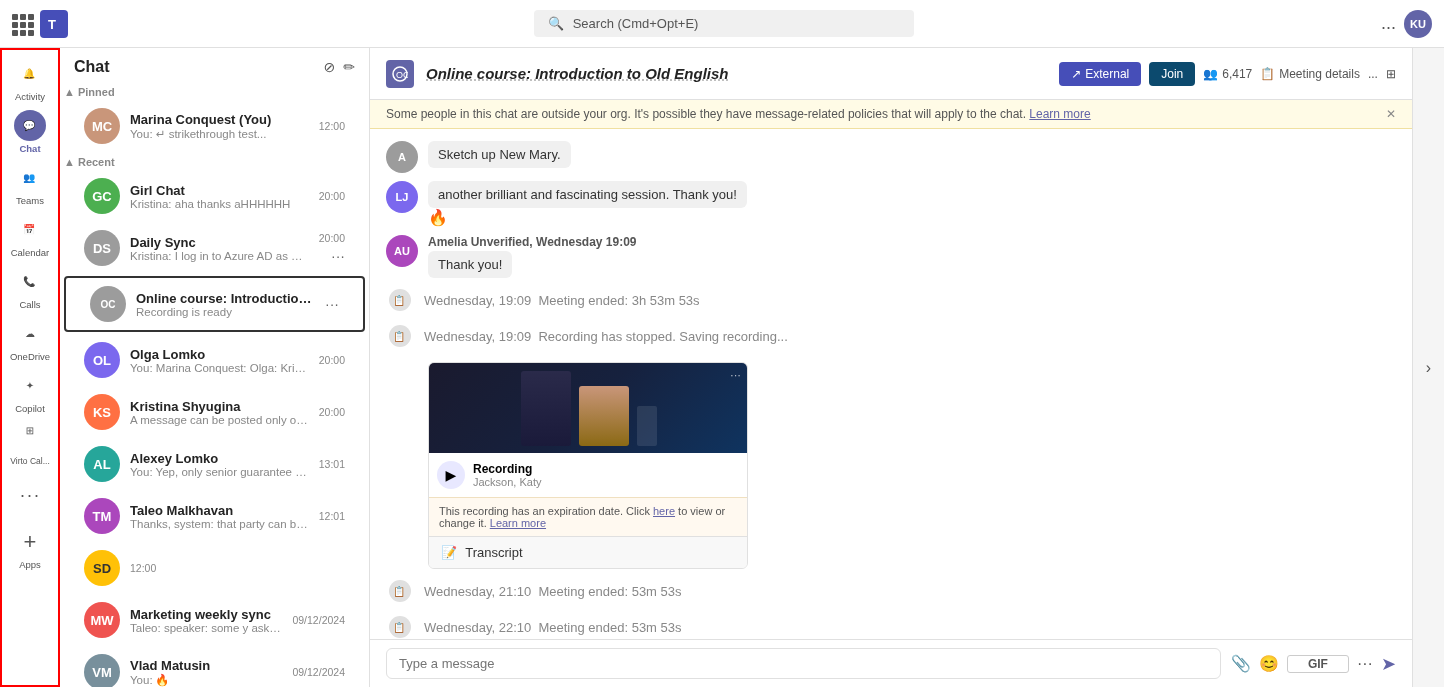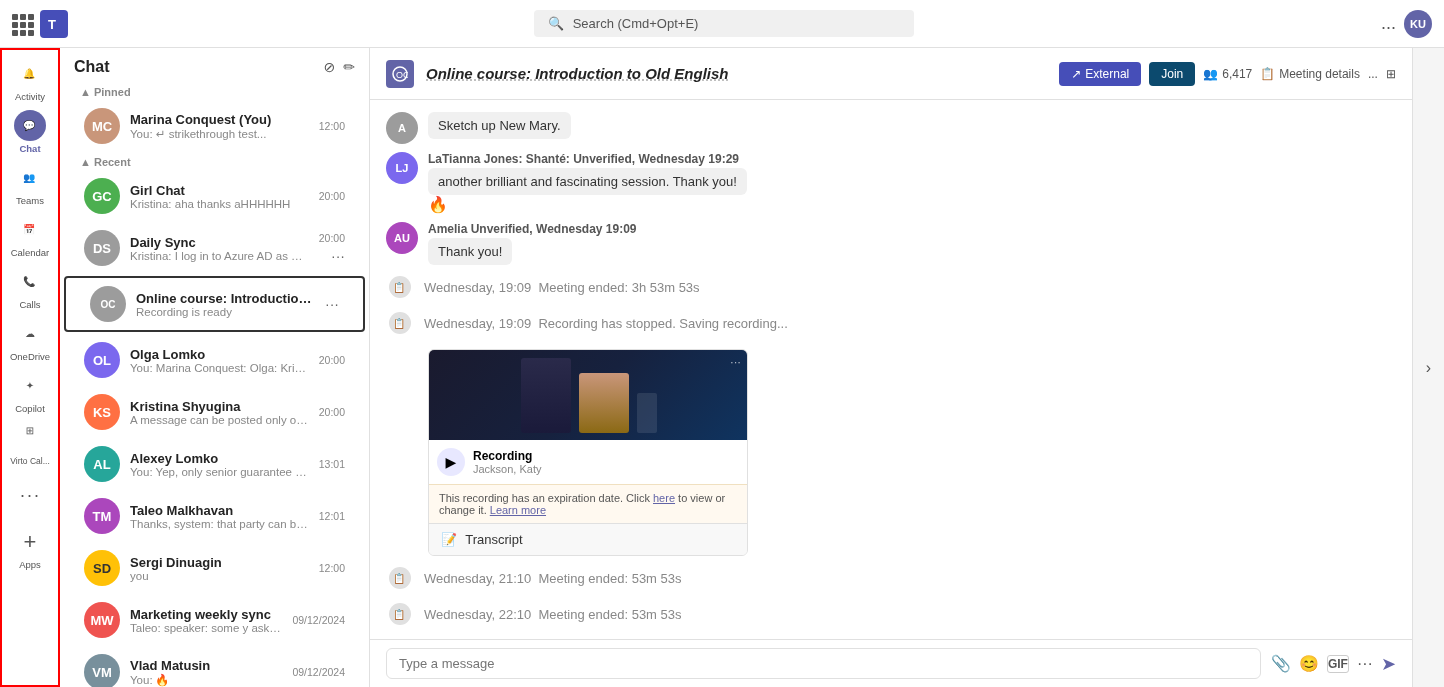--- a/index.html
+++ b/index.html
@@ -28,21 +28,21 @@
     .nav-item.active { color: #6264a7; }
     .nav-label { font-size: 9.5px; text-align: right; }
     .nav-item.active .nav-icon-circle { background: #6264a7; border-radius: 50%; width: 32px; height: 32px; display: flex; align-items: center; justify-content: center; color: #fff; }
     .nav-icon-circle { width: 32px; height: 32px; display: flex; align-items: center; justify-content: center; }
 
     
     .chat-panel { width: 310px; border-right: 1px solid #e0e0e0; display: flex; flex-direction: column; flex-shrink: 0; }
     .chat-panel-header { padding: 10px 14px 6px; display: flex; align-items: center; justify-content: space-between; }
     .chat-panel-title { font-size: 16px; font-weight: 600; color: #242424; }
     .chat-panel-actions { display: flex; gap: 8px; color: #555; font-size: 14px; }
-    .section-label { font-size: 11px; font-weight: 600; color: #888; padding: 4px 20px 2px; }
+    .section-label { font-size: 11px; font-weight: 600; color: #888; padding: 4px 4px 2px; }
     .chat-list { flex: 1; overflow-y: auto; }
     .chat-item { display: flex; align-items: center; padding: 8px 24px; cursor: pointer; gap: 10px; position: relative; }
     .chat-avatar { width: 36px; height: 36px; border-radius: 50%; flex-shrink: 0; display: flex; align-items: center; justify-content: center; font-size: 13px; font-weight: bold; color: #fff; }
     .chat-info { flex: 1; min-width: 0; }
     .chat-name { font-size: 13px; font-weight: 600; color: #242424; white-space: nowrap; overflow: hidden; text-overflow: ellipsis; }
     .chat-preview { font-size: 11.5px; color: #888; white-space: nowrap; overflow: hidden; text-overflow: ellipsis; }
     .chat-time { font-size: 10.5px; color: #888; white-space: nowrap; flex-shrink: 0; }
     .chat-item-right { display: flex; flex-direction: column; align-items: flex-end; gap: 4px; }
     .more-icon { font-size: 14px; color: #666; }
 
@@ -287,24 +287,20 @@
           </div>
           <div class="chat-item-right">
             <span class="chat-time">12:01</span>
           </div>
         </div>
 
         <div class="chat-item">
           <div class="avatar-wrapper">
             <div class="chat-avatar" style="background:#ffc107;color:#333;">SD</div>
           </div>
-          <div class="chat-info">
-            <div class="chat-name">Sergi Dinuagin</div>
-            <div class="chat-preview">you</div>
-          </div>
           <div class="chat-item-right">
             <span class="chat-time">12:00</span>
           </div>
         </div>
 
         <div class="chat-item">
           <div class="avatar-wrapper">
             <div class="chat-avatar" style="background:#ef5350;">MW</div>
           </div>
           <div class="chat-info">
@@ -355,34 +351,40 @@
           </span>
           <span class="header-text-action">
             <span>📋</span>
             <span>Meeting details</span>
           </span>
           <span class="header-text-action">...</span>
           <span class="header-text-action">⊞</span>
         </div>
       </div>
 
+      <div class="warning-banner">
+        <span>
+          <span>Some people in this chat are outside your org. It's possible they have message-related policies that will apply to the chat.</span>
+          <a class="warning-link">Learn more</a>
+        </span>
+        <span style="cursor:pointer;color:#888;">✕</span>
+      </div>
 
       <div class="messages-area">
 
         <div class="msg-group">
           <div class="msg-avatar" style="background:#9c9c9c;">A</div>
           <div class="msg-content">
             <div class="msg-bubble">Sketch up New Mary.</div>
           </div>
         </div>
 
         <div class="msg-group">
           <div class="msg-avatar" style="background:#7b68ee;">LJ</div>
           <div class="msg-content">
-            <div class="msg-sender">LaTianna Jones: Shanté: Unverified, Wednesday 19:29</div>
             <div class="msg-bubble">another brilliant and fascinating session. Thank you!</div>
             <div class="emoji">🔥</div>
           </div>
         </div>
 
         <div class="msg-group">
           <div class="msg-avatar" style="background:#ab47bc;">AU</div>
           <div class="msg-content">
             <div class="msg-sender">Amelia Unverified, Wednesday 19:09</div>
             <div class="msg-bubble">Thank you!</div>
@@ -447,21 +449,21 @@
           <div class="msg-system">Wednesday, 22:10&nbsp;&nbsp;Meeting ended: 53m 53s</div>
         </div>
 
       </div>
 
       <div class="message-input-area">
         <input class="message-input" type="text" placeholder="Type a message" style="">
         <div class="input-actions">
           <span>📎</span>
           <span>😊</span>
-          <span style="font-size:12px;font-weight:600;border:1px solid #ccc;border-radius:3px;padding:1px 0;">GIF</span>
+          <span style="font-size:12px;font-weight:600;border:1px solid #ccc;border-radius:3px;padding:1px 20px;">GIF</span>
           <span>···</span>
           <span style="color:#6264a7;font-size:18px;">➤</span>
         </div>
       </div>
     </div>
 
     <div class="panel-collapse">
       <span>›</span>
     </div>
 

